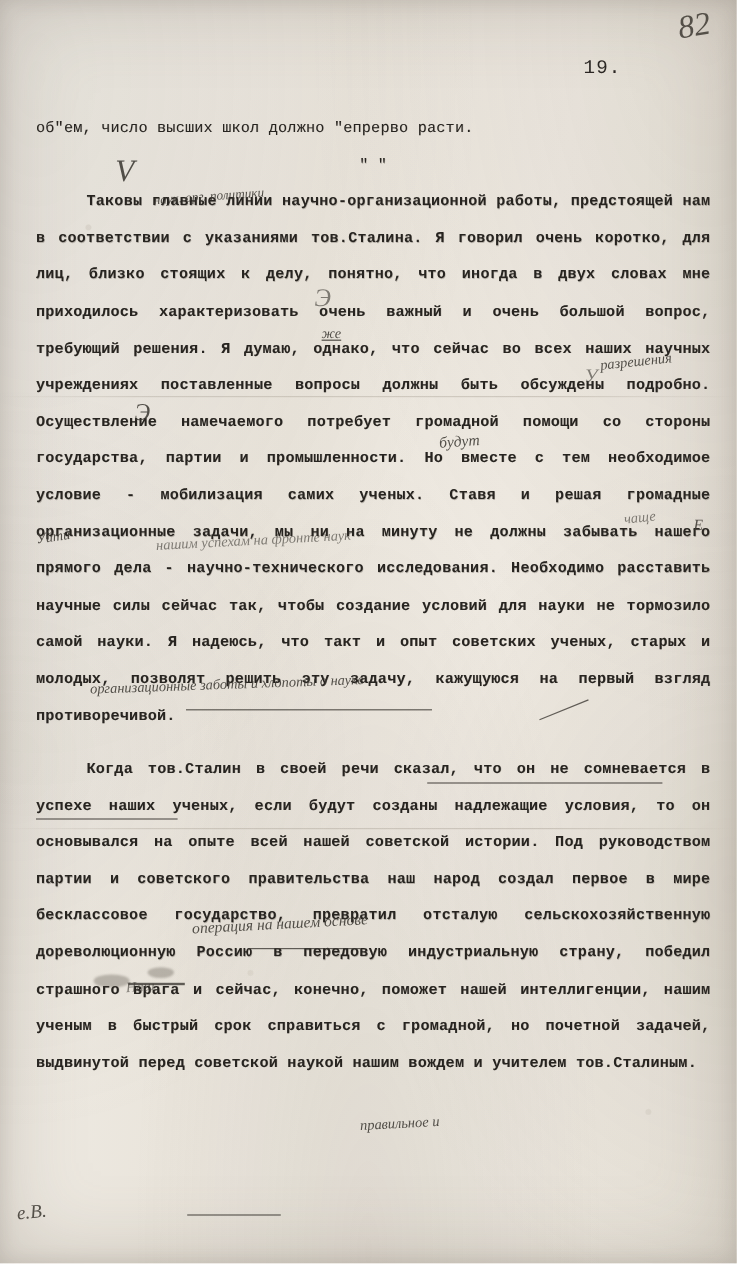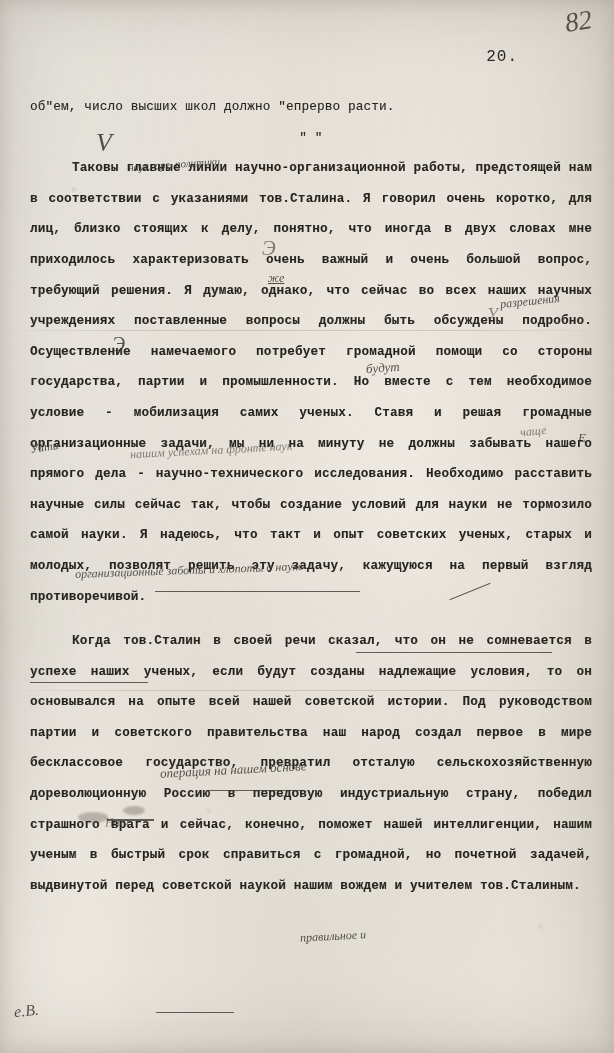--- a/index.html
+++ b/index.html
@@ -127,21 +127,21 @@
 <body>
 
 <div id="page">
 
   <div id="grain"></div>
 
   <div class="fold" style="top:330px;"></div>
   <div class="fold" style="top:690px;"></div>
 
   <div class="archive-num">82</div>
-  <div class="page-num">20.</div>
+  <div class="page-num">19.</div>
 
   <div class="typed smudge">
     <p>об"ем, число высших школ должно "епрерво расти.</p>
     <p class="center">"          "</p>
     <p class="indent">Таковы главные линии научно-организационной работы, предстоящей нам в соответствии с указаниями тов.Сталина. Я говорил очень коротко, для лиц, близко стоящих к делу, понятно, что иногда в двух словах мне приходилось характеризовать очень важный и очень большой вопрос, требующий решения. Я думаю, однако, что сейчас во всех наших научных учреждениях поставленные вопросы должны быть обсуждены подробно. Осуществление намечаемого потребует громадной помощи со стороны государства, партии и промышленности. Но вместе с тем необходимое условие - мобилизация самих ученых. Ставя и решая громадные организационные задачи, мы ни на минуту не должны забывать нашего прямого дела - научно-технического исследования. Необходимо расставить научные силы сейчас так, чтобы создание условий для науки не тормозило самой науки. Я надеюсь, что такт и опыт советских ученых, старых и молодых, позволят решить эту задачу, кажущуюся на первый взгляд противоречивой.</p>
     <p style="height:14px">&nbsp;</p>
     <p class="indent">Когда тов.Сталин в своей речи сказал, что он не сомневается в успехе наших ученых, если будут созданы надлежащие условия, то он основывался на опыте всей нашей советской истории. Под руководством партии и советского правительства наш народ создал первое в мире бесклассовое государство, превратил отсталую сельскохозяйственную дореволюционную Россию в передовую индустриальную страну, победил страшного врага и сейчас, конечно, поможет нашей интеллигенции, нашим ученым в быстрый срок справиться с громадной, но почетной задачей, выдвинутой перед советской наукой нашим вождем и учителем тов.Сталиным.</p>
   </div>
 
   <div id="annotations">

